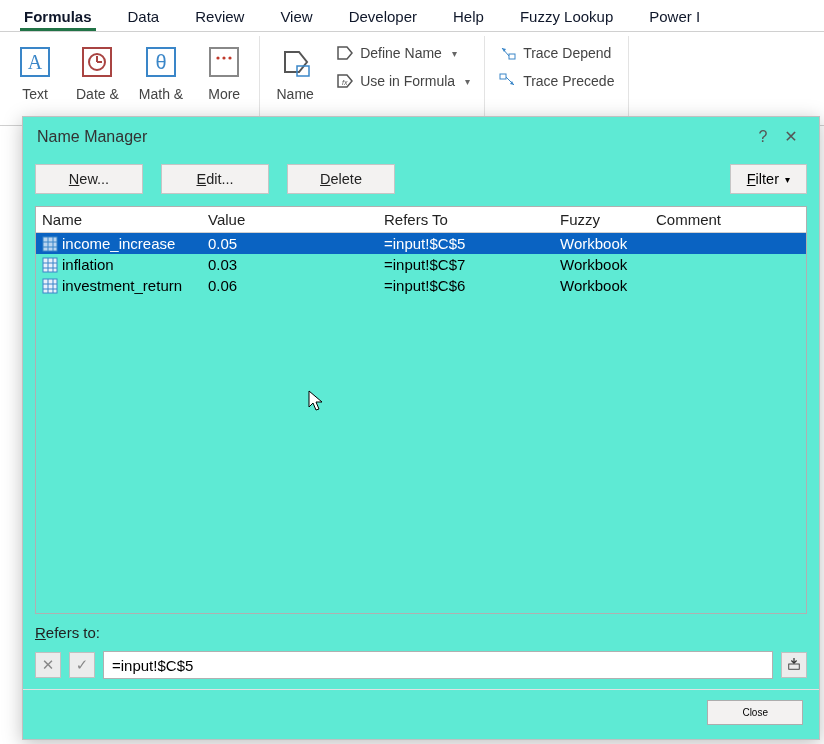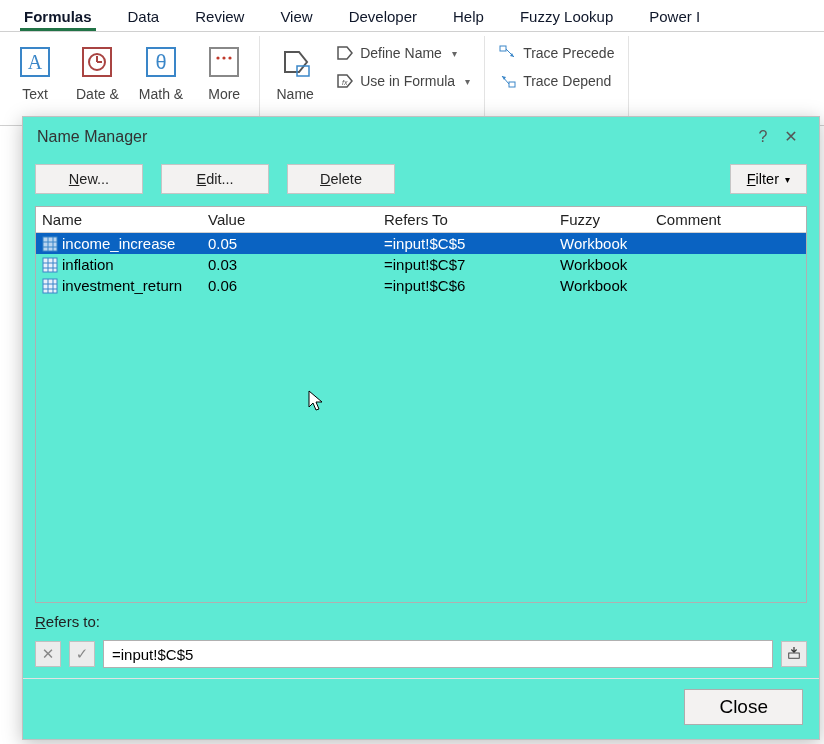--- a/index.html
+++ b/index.html
@@ -170,21 +170,21 @@
     .dialog-footer {
       display: flex;
       justify-content: flex-end;
       padding: 10px 16px 14px 16px;
       border-top: 1px solid #e2e2e2;
     }
     .close-btn {
       background: #f3f2f1;
       border: 1px solid #adadad;
       padding: 6px 34px;
-      font-size: 19px;
+      font-size: 10px;
       cursor: pointer;
       text-align: right;
     }
 
     
     .cursor-arrow {
       position: absolute;
       left: 308px; top: 390px;
       width: 16px; height: 22px;
       pointer-events: none;
@@ -280,36 +280,36 @@
         <span class="chev">▾</span>
       </div>
     </div>
   </div>
 
   <div class="ribbon-group">
     <div class="ribbon-stack">
       <div class="ribbon-btn-small">
         <span class="ribbon-small-icon">
           <svg viewBox="0 0 18 18" width="18" height="18">
-              <rect x="1" y="2" width="6" height="5" fill="none" stroke="#3a86c8"></rect>
-              <line x1="7" y1="5" x2="15" y2="13" stroke="#3a86c8"></line>
-              <polygon points="15,13 11,12 13,9" fill="#3a86c8"></polygon>
-            </svg>
-        </span>
-        <span>Trace Precede</span>
+              <rect x="10" y="10" width="6" height="5" fill="none" stroke="#3a86c8"></rect>
+              <line x1="3" y1="4" x2="10" y2="12" stroke="#3a86c8"></line>
+              <polygon points="3,4 7,5 5,8" fill="#3a86c8"></polygon>
+            </svg>
+        </span>
+        <span>Trace Depend</span>
       </div>
       <div class="ribbon-btn-small">
         <span class="ribbon-small-icon">
           <svg viewBox="0 0 18 18" width="18" height="18">
-              <rect x="10" y="10" width="6" height="5" fill="none" stroke="#3a86c8"></rect>
-              <line x1="3" y1="4" x2="10" y2="12" stroke="#3a86c8"></line>
-              <polygon points="3,4 7,5 5,8" fill="#3a86c8"></polygon>
-            </svg>
-        </span>
-        <span>Trace Depend</span>
+              <rect x="1" y="2" width="6" height="5" fill="none" stroke="#3a86c8"></rect>
+              <line x1="7" y1="5" x2="15" y2="13" stroke="#3a86c8"></line>
+              <polygon points="15,13 11,12 13,9" fill="#3a86c8"></polygon>
+            </svg>
+        </span>
+        <span>Trace Precede</span>
       </div>
     </div>
   </div>
 </div>
 
 <div class="dialog">
   <div class="dialog-title">
     <span>Name Manager</span>
     <span class="spacer"></span>
     <span class="winbtn">?</span>

